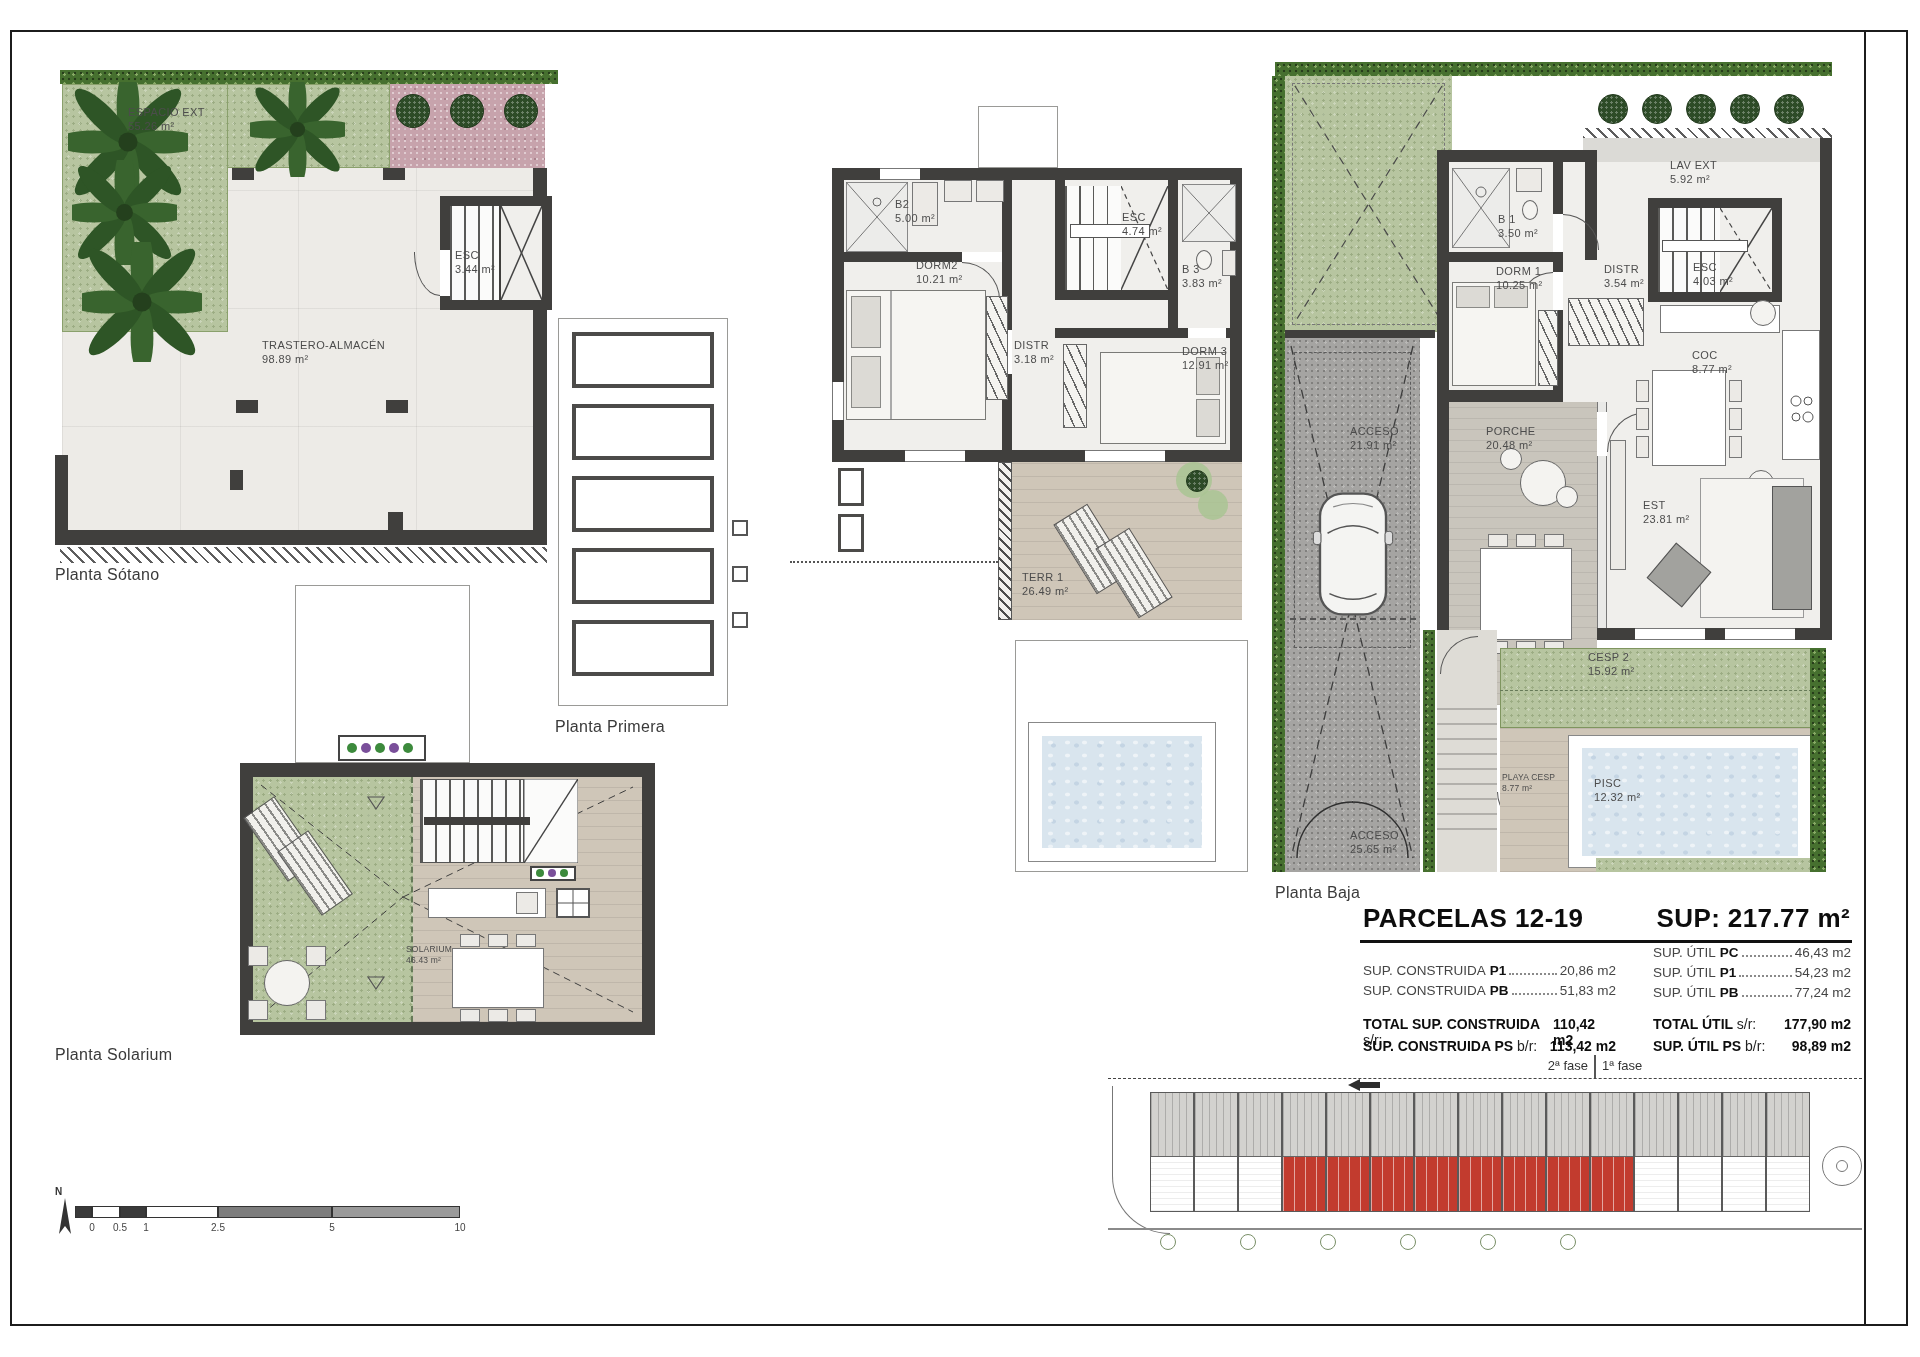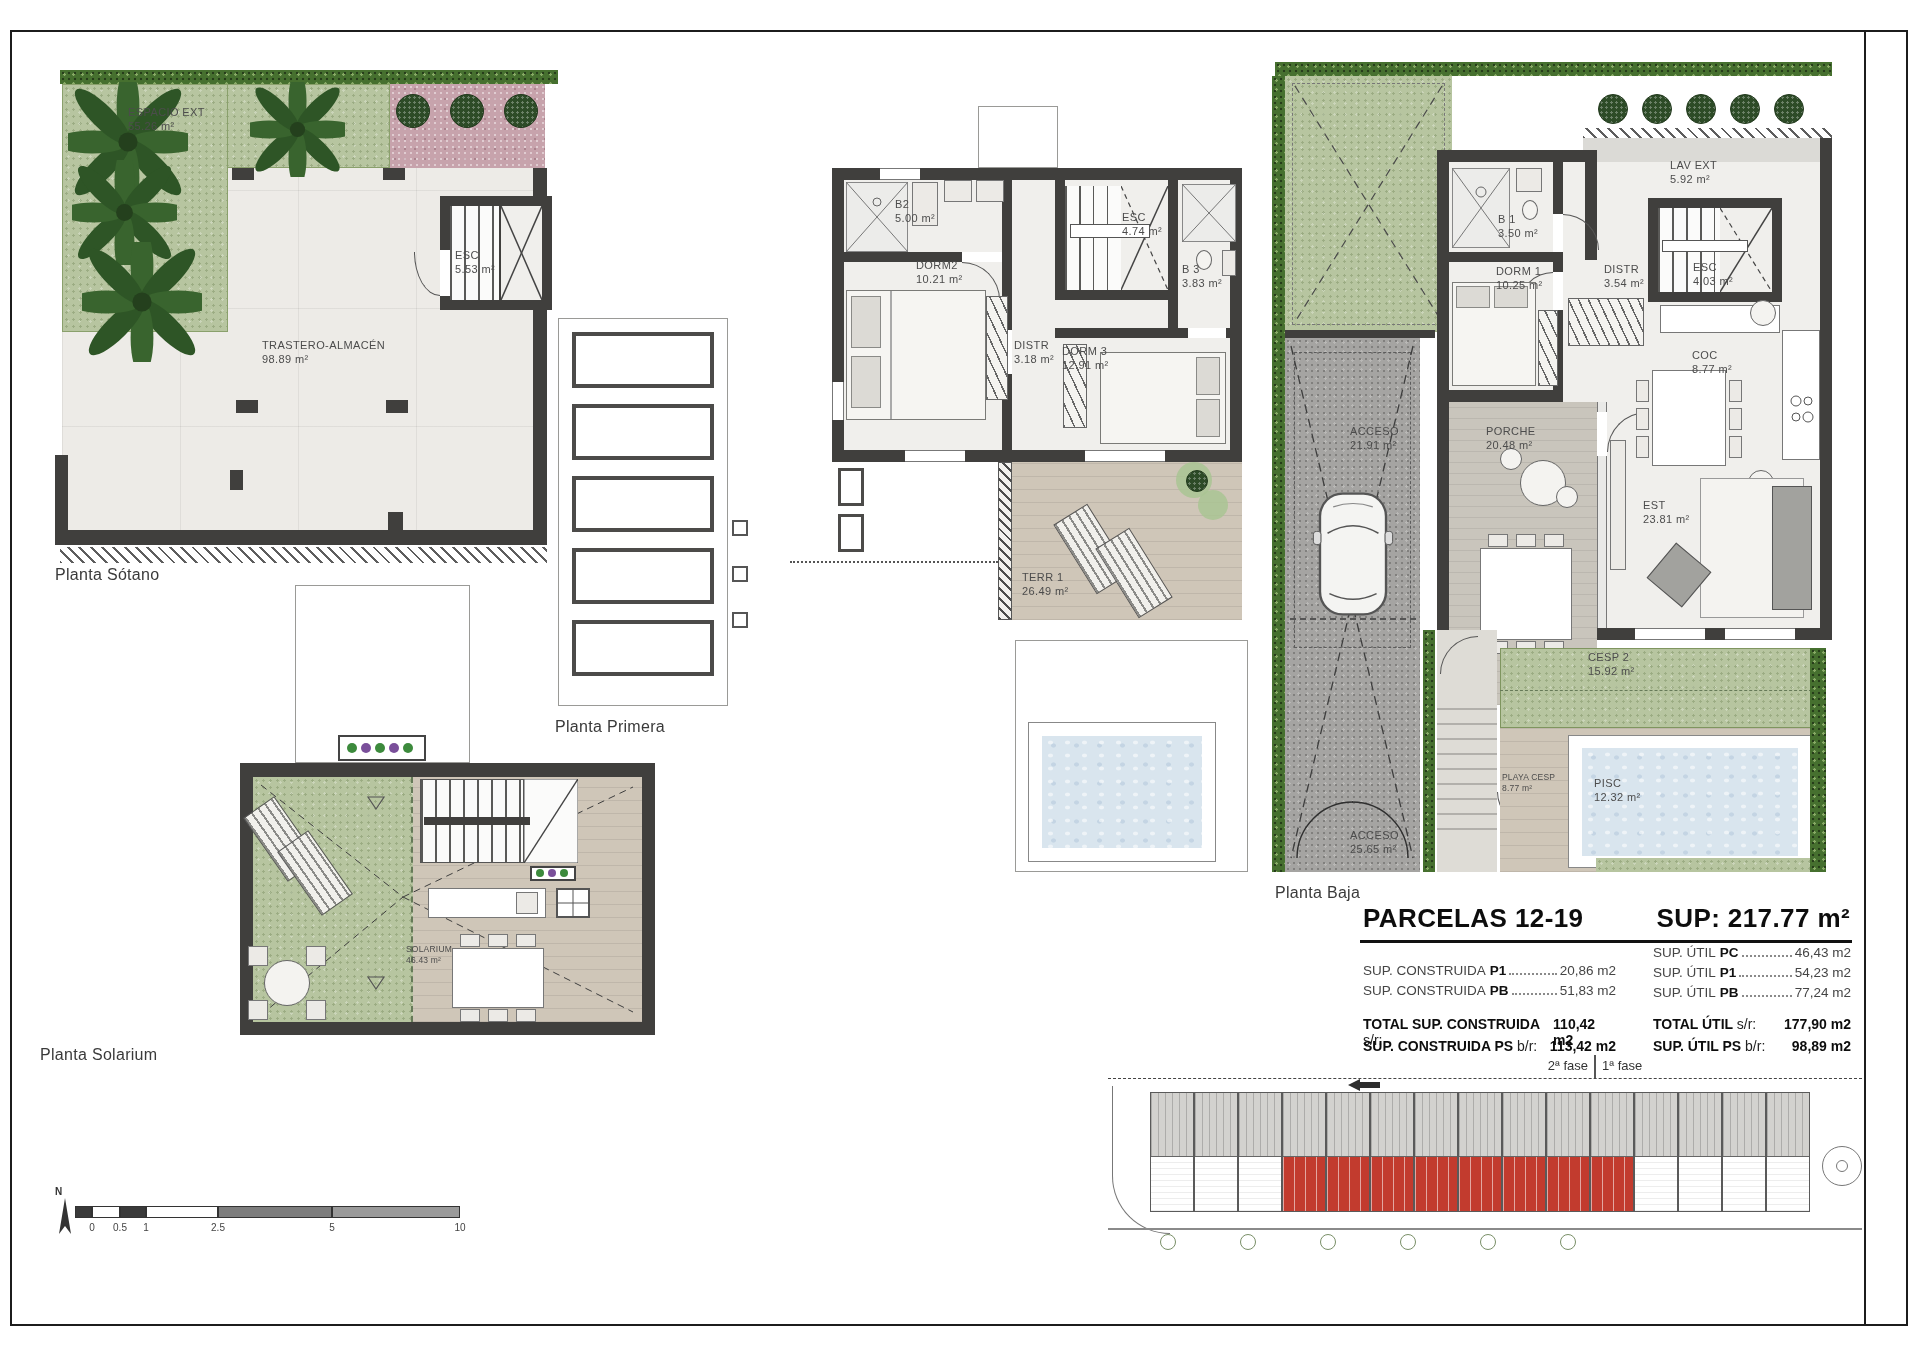--- a/index.html
+++ b/index.html
@@ -135,21 +135,21 @@
     <div class="rl" style="left:128px;top:105px">
         <span>ESPACIO EXT</span>
         <span>55.26 m²</span>
       </div>
     <div class="rl" style="left:262px;top:338px">
         <span>TRASTERO-ALMACÉN</span>
         <span>98.89 m²</span>
       </div>
     <div class="rl" style="left:455px;top:248px">
         <span>ESC</span>
-        <span>5.53 m²</span>
+        <span>3.44 m²</span>
       </div>
     <div class="cap" style="left:55px;top:566px">Planta Sótano</div>
   </div>
 
   <div>
     <div class="abs thinrect" style="left:978px;top:106px;width:80px;height:62px"></div>
     <div class="abs thinrect" style="left:558px;top:318px;width:170px;height:388px"></div>
     <div class="abs" style="left:572px;top:332px;width:142px;height:56px;background:#fff;border:4px solid #4c4b49"></div>
     <div class="abs" style="left:572px;top:404px;width:142px;height:56px;background:#fff;border:4px solid #4c4b49"></div>
     <div class="abs" style="left:572px;top:476px;width:142px;height:56px;background:#fff;border:4px solid #4c4b49"></div>
@@ -245,21 +245,21 @@
         <span>3.18 m²</span>
       </div>
     <div class="rl" style="left:1122px;top:210px">
         <span>ESC</span>
         <span>4.74 m²</span>
       </div>
     <div class="rl" style="left:1182px;top:262px">
         <span>B 3</span>
         <span>3.83 m²</span>
       </div>
-    <div class="rl" style="left:1062px;top:344px">
+    <div class="rl" style="left:1182px;top:344px">
         <span>DORM 3</span>
         <span>12.91 m²</span>
       </div>
     <div class="rl" style="left:1022px;top:570px">
         <span>TERR 1</span>
         <span>26.49 m²</span>
       </div>
     <div class="cap" style="left:555px;top:718px">Planta Primera</div>
   </div>
 
@@ -516,21 +516,21 @@
     <div class="abs furn" style="left:460px;top:934px;width:20px;height:13px"></div>
     <div class="abs furn" style="left:488px;top:934px;width:20px;height:13px"></div>
     <div class="abs furn" style="left:516px;top:934px;width:20px;height:13px"></div>
     <div class="abs furn" style="left:460px;top:1009px;width:20px;height:13px"></div>
     <div class="abs furn" style="left:488px;top:1009px;width:20px;height:13px"></div>
     <div class="abs furn" style="left:516px;top:1009px;width:20px;height:13px"></div>
     <div class="rl sm" style="left:406px;top:944px">
         <span>SOLARIUM</span>
         <span>46.43 m²</span>
       </div>
-    <div class="cap" style="left:40px;top:1046px">Planta Solarium</div>
+    <div class="cap" style="left:55px;top:1046px">Planta Solarium</div>
   </div>
 
   <div>
     <div class="abs sum-title" style="left:1363px;top:903px">PARCELAS 12-19</div>
     <div class="abs sum-title" style="left:1630px;top:903px;width:220px;text-align:right">SUP: 217.77 m²</div>
     <div class="abs" style="left:1360px;top:940px;width:492px;height:3px;background:#111"></div>
 
     <div class="abs row" style="left:1363px;top:963px;width:253px">
       <span>SUP. CONSTRUIDA</span>
         <span class="k">P1</span>

